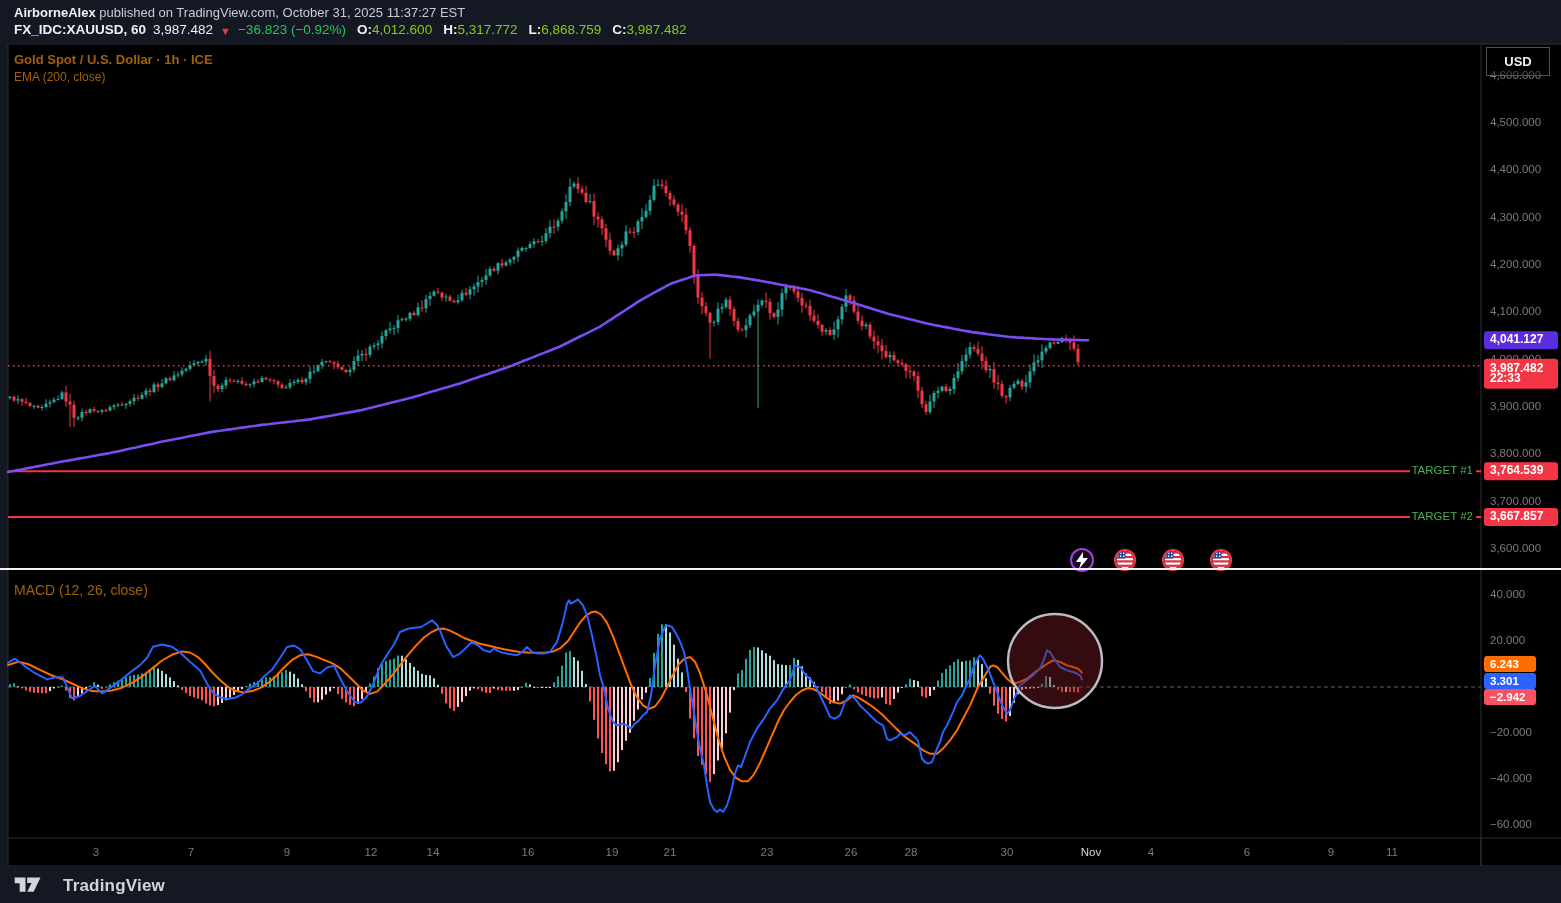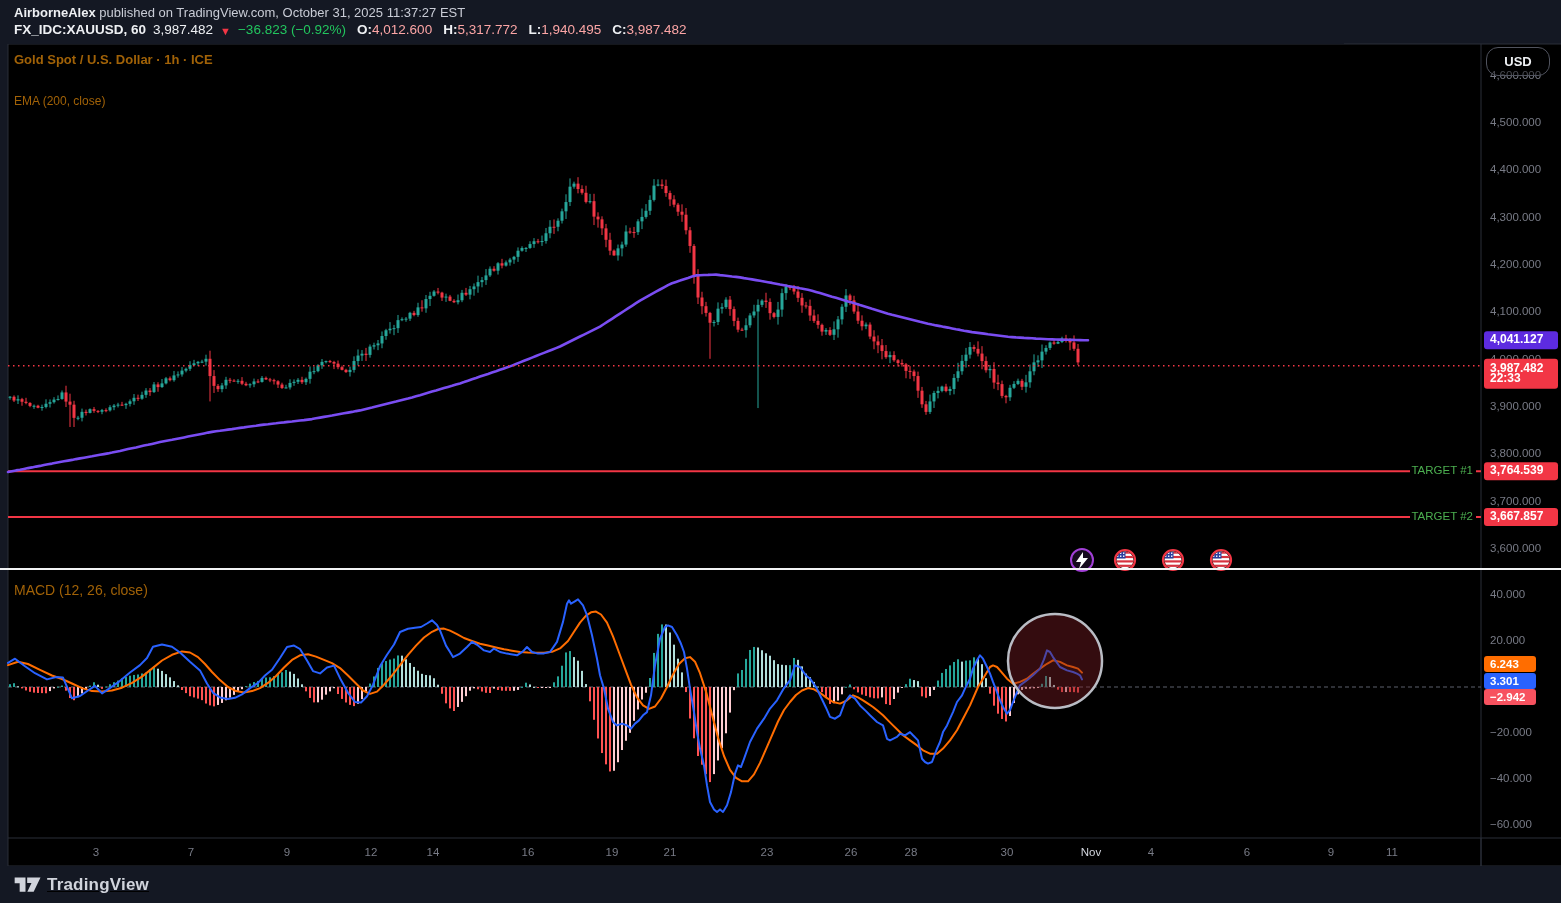--- a/index.html
+++ b/index.html
@@ -10,33 +10,33 @@
   
   #top-bar{left:0;top:0;width:1344px;height:44px;background:#141823;}
   #pub-line{position:absolute;left:14px;top:5px;font-size:13px;color:#c9ccd6;white-space:nowrap;}
   #pub-line b{color:#eef0f3;font-weight:bold;}
   #sym-line{position:absolute;left:14px;top:22px;font-size:13.5px;color:#d5d8e0;white-space:nowrap;display:flex;gap:7px;align-items:flex-end;}
   .tk-sym{font-weight:bold;color:#eef0f3;}
   .tk-price{color:#eef0f3;}
   .tk-arrow{color:#f23645;font-size:11px;}
   .tk-chg{color:#22c55e;}
   .tk-lab{font-weight:bold;color:#eef0f3;margin-left:4px;}
-  .tk-val{color:#fca5a5;}
+  .tk-val{color:#84cc16;}
   
   .legend{color:#a16207;white-space:nowrap;z-index:3;}
   #main-title{left:14px;top:52px;font-size:13px;font-weight:bold;}
-  #ema-label{left:14px;top:70px;font-size:12px;margin-top:24px;}
+  #ema-label{left:14px;top:70px;font-size:12px;}
   #macd-label{left:14px;top:582px;font-size:14px;}
   
-  #usd-btn{left:1486px;top:47px;width:62px;height:27px;border:1.5px solid #50535e;border-radius:12px;
+  #usd-btn{left:1486px;top:47px;width:62px;height:27px;border:1.5px solid #50535e;border-radius:0;
     color:#eef0f3;font-size:13px;font-weight:bold;display:flex;align-items:center;justify-content:center;
     background:rgba(0,0,0,.4);cursor:pointer;}
   
   #footer{left:0px;top:866px;width:1561px;height:37px;background:#141823;display:flex;align-items:center;}
-  #brand-wrap{display:flex;align-items:center;gap:4px;margin-left:13px;text-decoration:underline;}
+  #brand-wrap{display:flex;align-items:flex-end;gap:20px;margin-left:13px;}
   #brand-text{color:#d1d4dc;font-size:17px;font-weight:bold;letter-spacing:.2px;}
 </style>
 </head>
 <body>
 <div id="stage">
 
 <svg id="chart-svg" width="1561" height="903">
       <rect x="8" y="44" width="1553" height="822" fill="#000000"></rect>
       <line x1="8" y1="44" x2="1561" y2="44" stroke="#2a2e39" stroke-width="1"></line>
       <line x1="8" y1="44" x2="8" y2="866" stroke="#2a2e39" stroke-width="1"></line>
@@ -987,21 +987,21 @@
 
 <div class="overlay" id="top-bar">
   <div id="pub-line"><b>AirborneAlex</b><span> published on TradingView.com, October 31, 2025 11:37:27 EST</span></div>
   <div id="sym-line">
     <span class="tk-sym">FX_IDC:XAUUSD, 60</span>
     <span class="tk-price">3,987.482</span>
     <span class="tk-arrow">▼</span>
     <span class="tk-chg">−36.823 (−0.92%)</span>
     <span><span class="tk-lab">O:</span><span class="tk-val">4,012.600</span></span>
     <span><span class="tk-lab">H:</span><span class="tk-val">5,317.772</span></span>
-    <span><span class="tk-lab">L:</span><span class="tk-val">1,940.495</span></span>
+    <span><span class="tk-lab">L:</span><span class="tk-val">6,868.759</span></span>
     <span><span class="tk-lab">C:</span><span class="tk-val">3,987.482</span></span>
   </div>
 </div>
 
 <div class="overlay legend" id="main-title">Gold Spot / U.S. Dollar · 1h · ICE</div>
 <div class="overlay legend" id="ema-label">EMA (200, close)</div>
 <div class="overlay legend" id="macd-label">MACD (12, 26, close)</div>
 
 <div class="overlay" id="usd-btn">USD</div>
 

